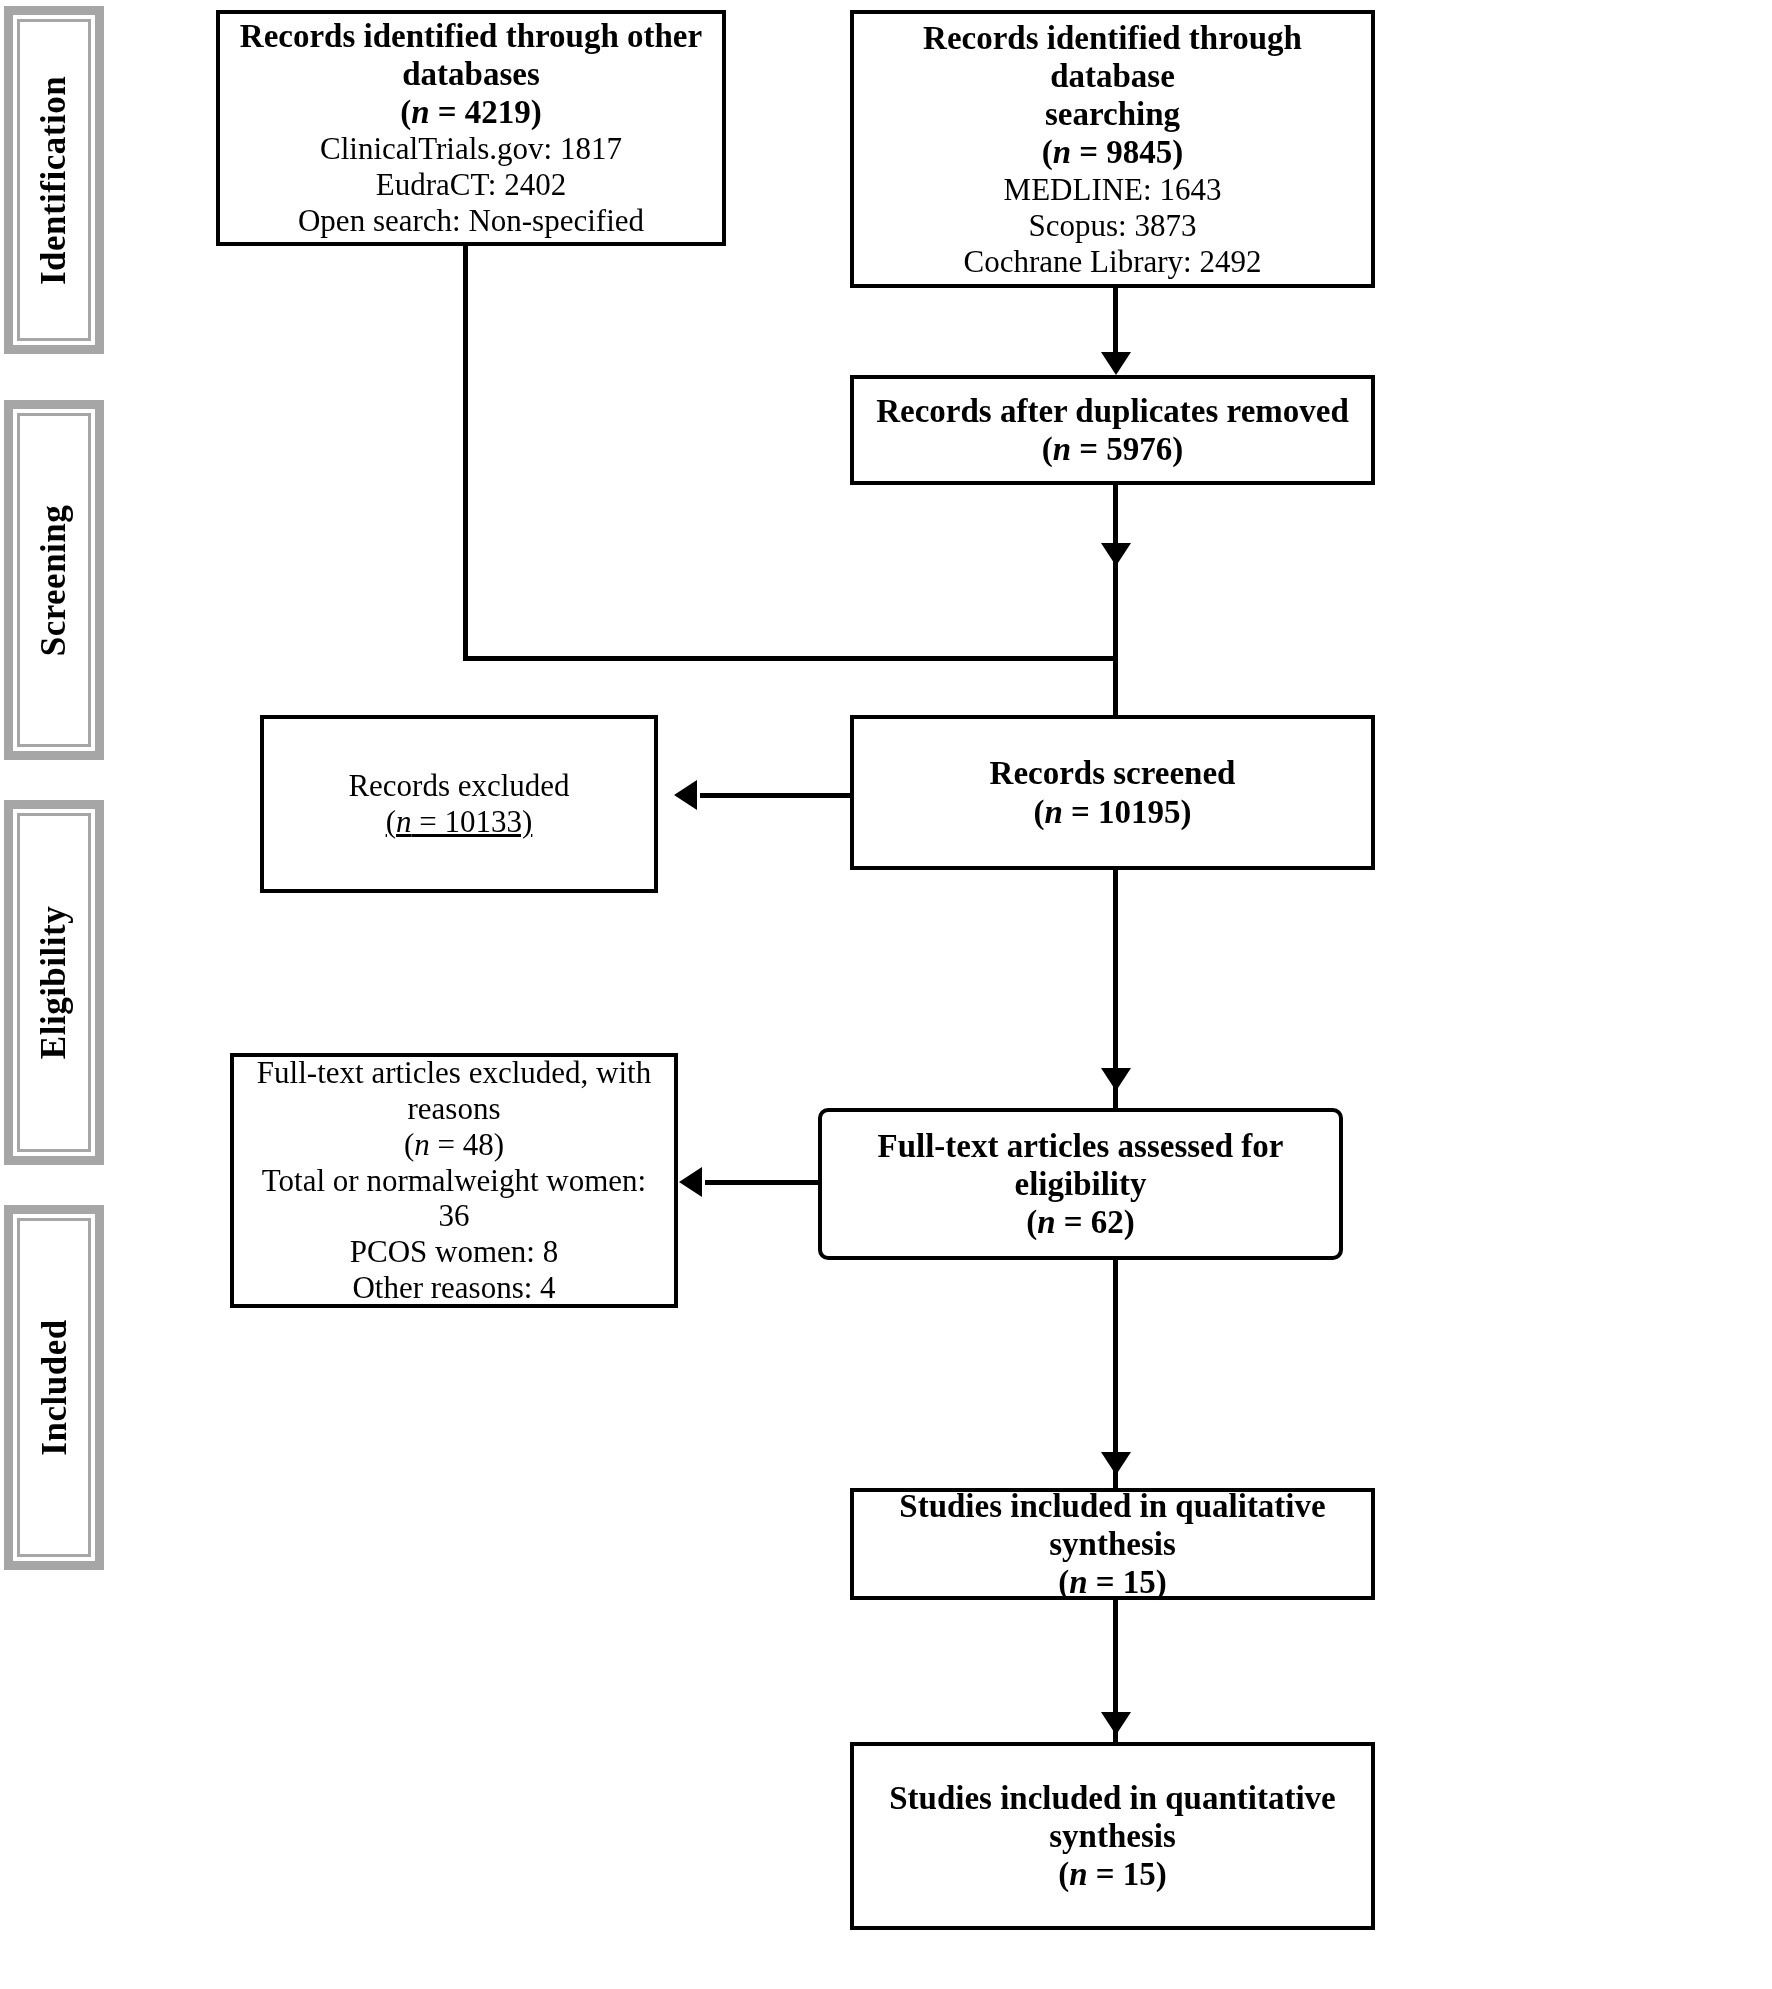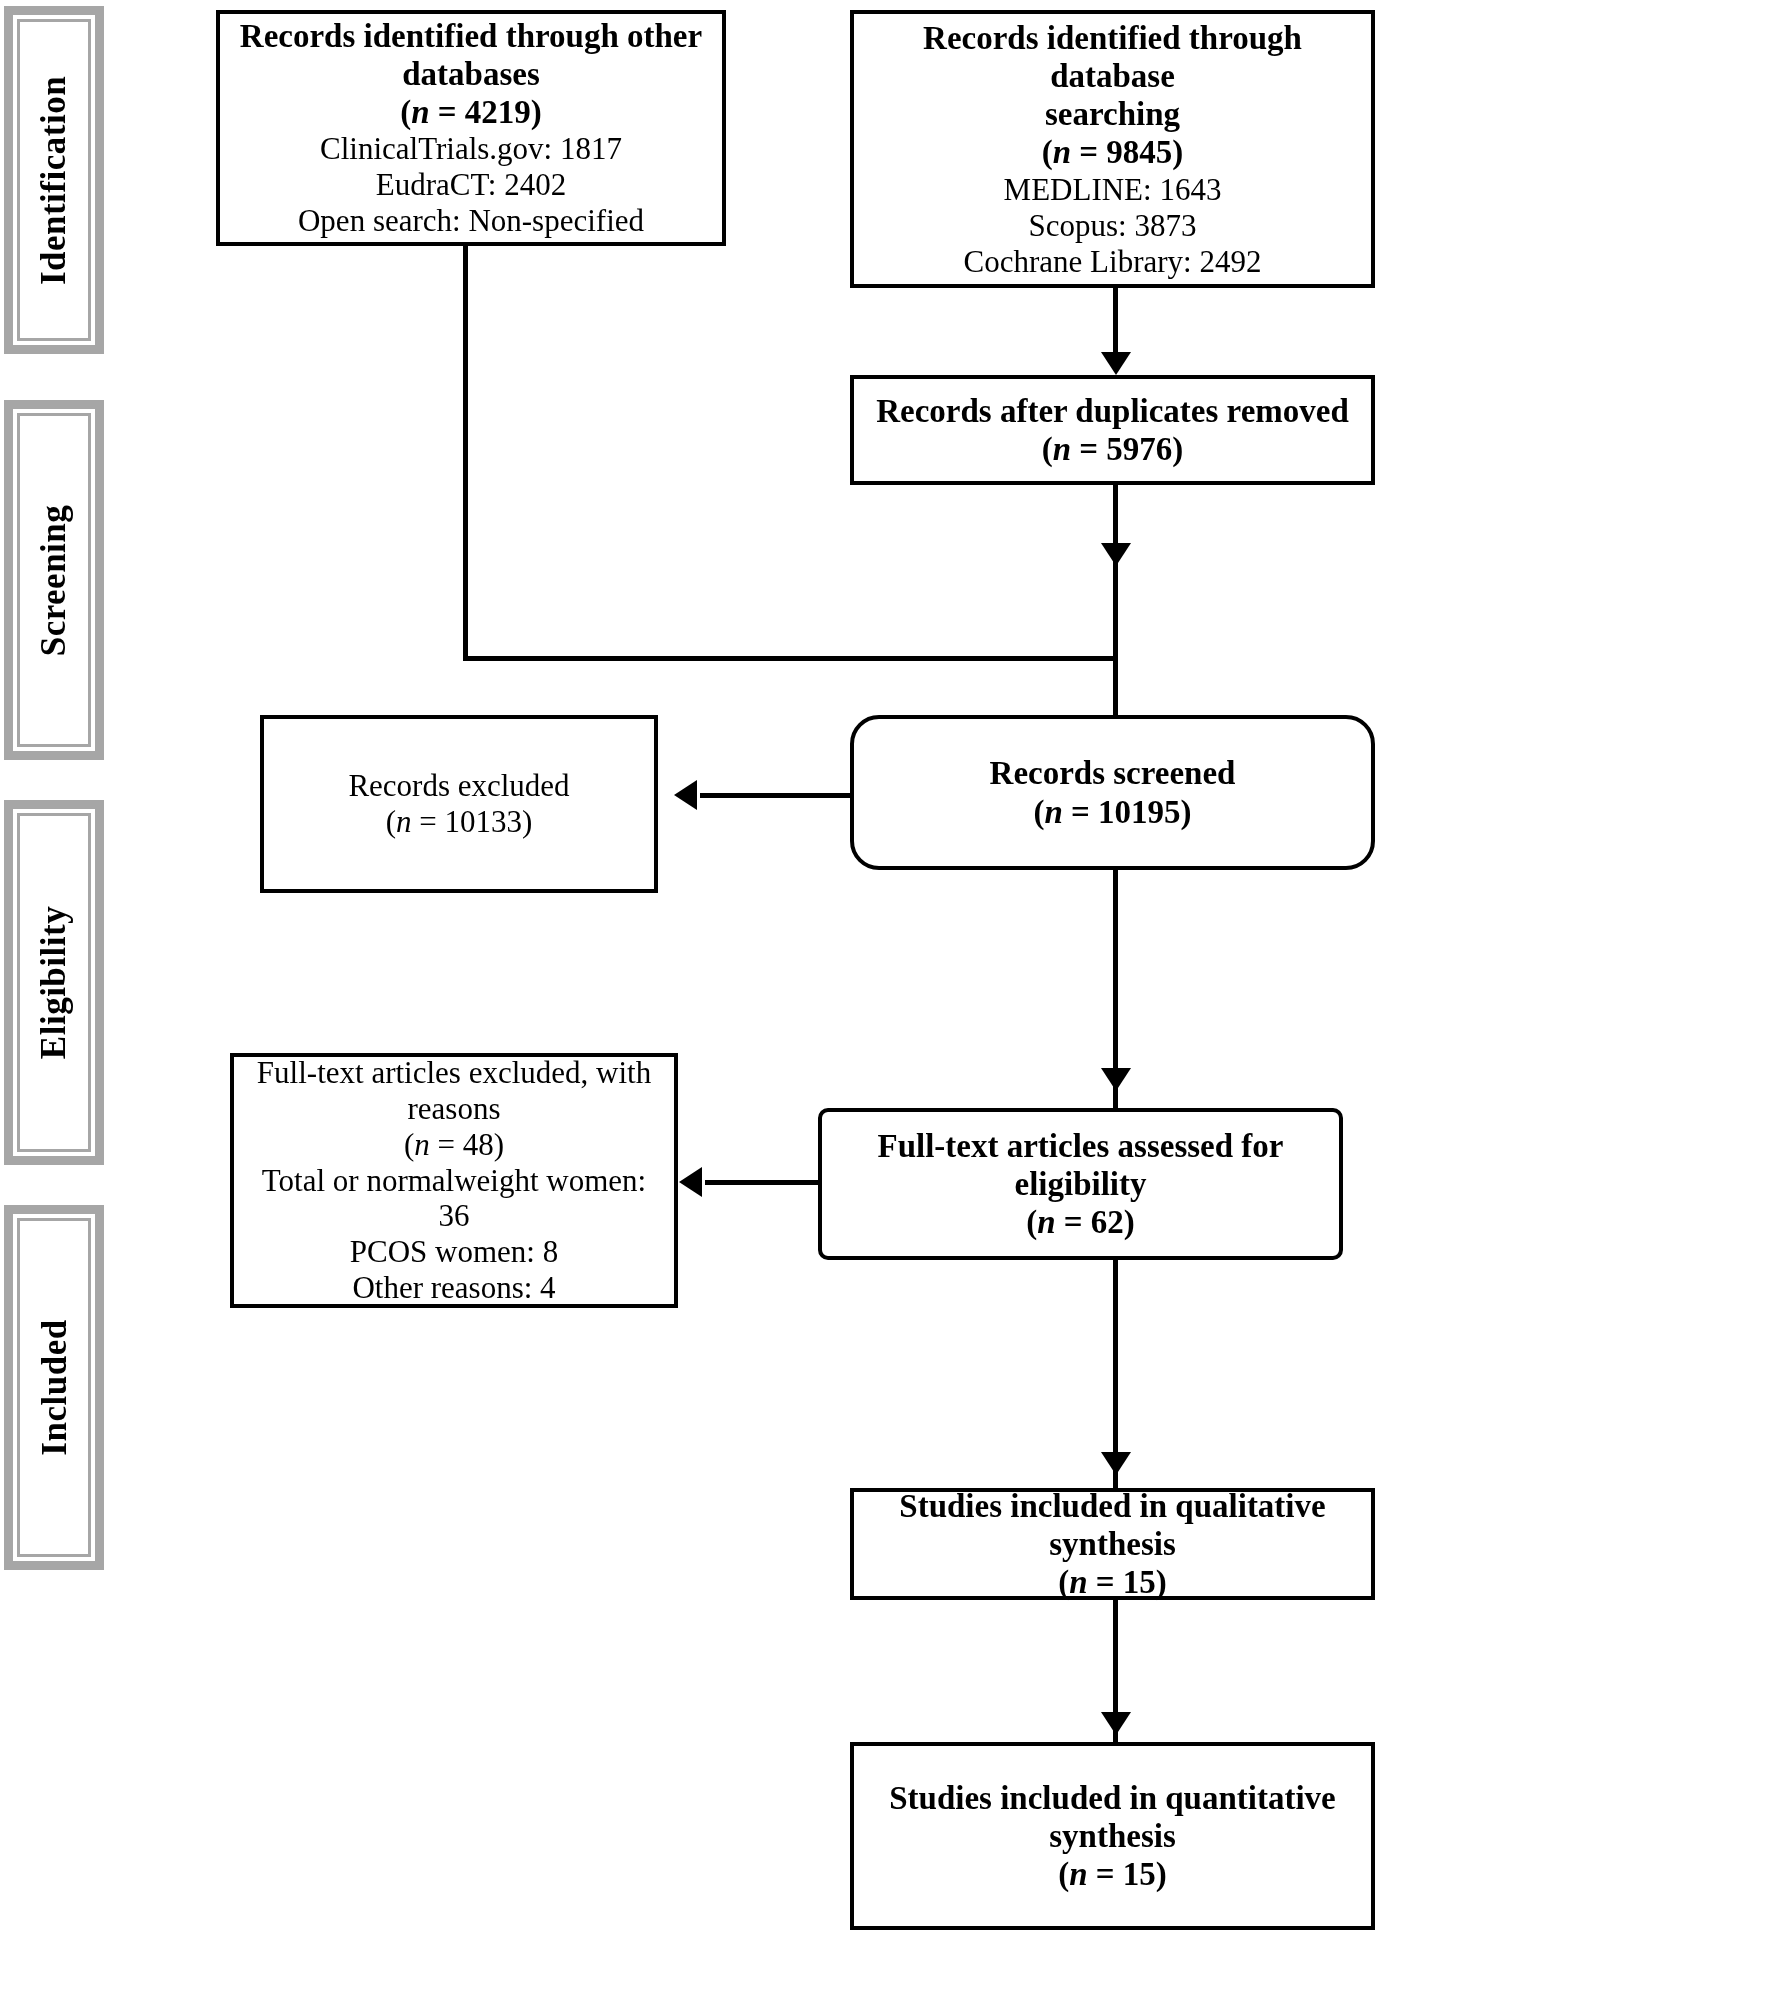--- a/index.html
+++ b/index.html
@@ -181,28 +181,28 @@
     <span class="ln b-norm">MEDLINE: 1643</span>
     <span class="ln b-norm">Scopus: 3873</span>
     <span class="ln b-norm">Cochrane Library: 2492</span>
   </div>
 
   <div class="box" style="left:850px; top:375px; width:525px; height:110px;">
     <span class="ln b-bold">Records after duplicates removed</span>
     <span class="ln b-bold nital" style="font-style: normal;">(<span style="font-style:italic">n</span> = 5976)</span>
   </div>
 
-  <div class="box" style="left:850px; top:715px; width:525px; height:155px;border-radius:29px;">
+  <div class="box" style="left:850px; top:715px; width:525px; height:155px;">
     <span class="ln b-bold">Records screened</span>
     <span class="ln b-bold nital" style="font-style: normal;">(<span style="font-style:italic">n</span> = 10195)</span>
   </div>
 
   <div class="box" style="left:260px; top:715px; width:398px; height:178px;align-items:center;">
     <span class="ln b-norm">Records excluded</span>
-    <span class="ln b-norm nital" style="font-style: normal;">(<span style="font-style:italic">n</span> = 10133)</span>
+    <span class="ln b-norm nital" style="font-style: normal; text-decoration: underline;">(<span style="font-style:italic">n</span> = 10133)</span>
   </div>
 
   <div class="box" style="left:818px; top:1108px; width:525px; height:152px;border-radius:10px;">
     <span class="ln b-bold">Full-text articles assessed for eligibility</span>
     <span class="ln b-bold nital" style="font-style: normal;">(<span style="font-style:italic">n</span> = 62)</span>
   </div>
 
   <div class="box" style="left:230px; top:1053px; width:448px; height:255px;">
     <span class="ln b-norm">Full-text articles excluded, with</span>
     <span class="ln b-norm">reasons</span>

